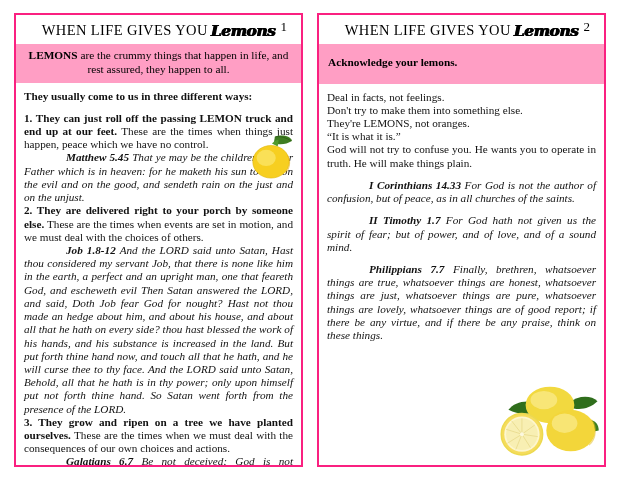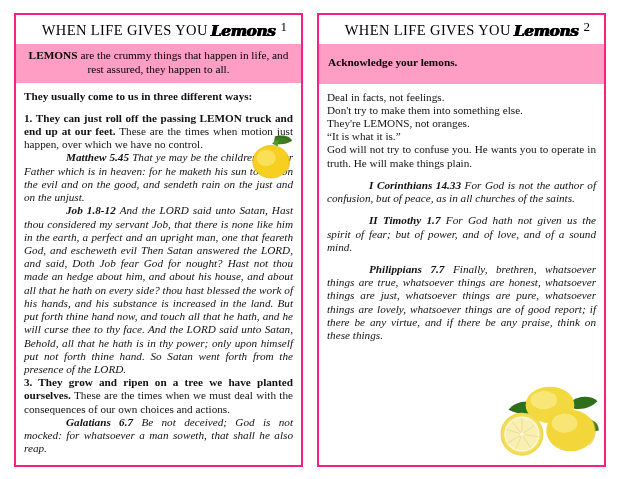--- a/index.html
+++ b/index.html
@@ -152,24 +152,25 @@
         <path d="M52 20 C58 14 62 12 66 12 L64 26 Z" fill="#4f9a2c"></path>
         <ellipse cx="50" cy="58" rx="38" ry="34" fill="#f7cf20"></ellipse>
         <ellipse cx="40" cy="50" rx="20" ry="17" fill="#fbe56a" opacity="0.75"></ellipse>
         <ellipse cx="50" cy="58" rx="38" ry="34" fill="none" stroke="#e0b400" stroke-width="1.2"></ellipse>
         <path d="M84 44 C92 54 90 72 80 82" stroke="#e8a910" stroke-width="2" fill="none" opacity="0.6"></path>
       </svg>
 
       <p class="tight"><span class="b">They usually come to us in three different ways:</span></p>
       <div class="gap"></div>
 
-      <p><span class="b">1. They can just roll off the passing LEMON truck and end up at our feet.</span><span> These are the times when motion just happen, over which we have no control.</span></p>
+      <p><span class="b">1. They can just roll off the passing LEMON truck and end up at our feet.</span><span> These are the times when things just happen, peace which we have no control.</span></p>
 
       <p class="verse"><span class="bi">Matthew 5.45</span><span> That ye may be the children of your Father which is in heaven: for he maketh his sun to rise on the evil and on the good, and sendeth rain on the just and on the unjust.</span></p>
 
+      <p><span class="b">2. They are delivered right to your porch by someone else.</span><span> These are the times when events are set in motion, and we must deal with the choices of others.</span></p>
 
       <p class="verse"><span class="bi">Job 1.8-12</span><span> And the LORD said unto Satan, Hast thou considered my servant Job, that there is none like him in the earth, a perfect and an upright man, one that feareth God, and escheweth evil Then Satan answered the LORD, and said, Doth Job fear God for nought? Hast not thou made an hedge about him, and about his house, and about all that he hath on every side? thou hast blessed the work of his hands, and his substance is increased in the land. But put forth thine hand now, and touch all that he hath, and he will curse thee to thy face. And the LORD said unto Satan, Behold, all that he hath is in thy power; only upon himself put not forth thine hand. So Satan went forth from the presence of the LORD.</span></p>
 
       <p><span class="b">3. They grow and ripen on a tree we have planted ourselves.</span><span> These are the times when we must deal with the consequences of our own choices and actions.</span></p>
 
       <p class="verse"><span class="bi">Galatians 6.7</span><span> Be not deceived; God is not mocked: for whatsoever a man soweth, that shall he also reap.</span></p>
 
     </div>
   </div>
 

